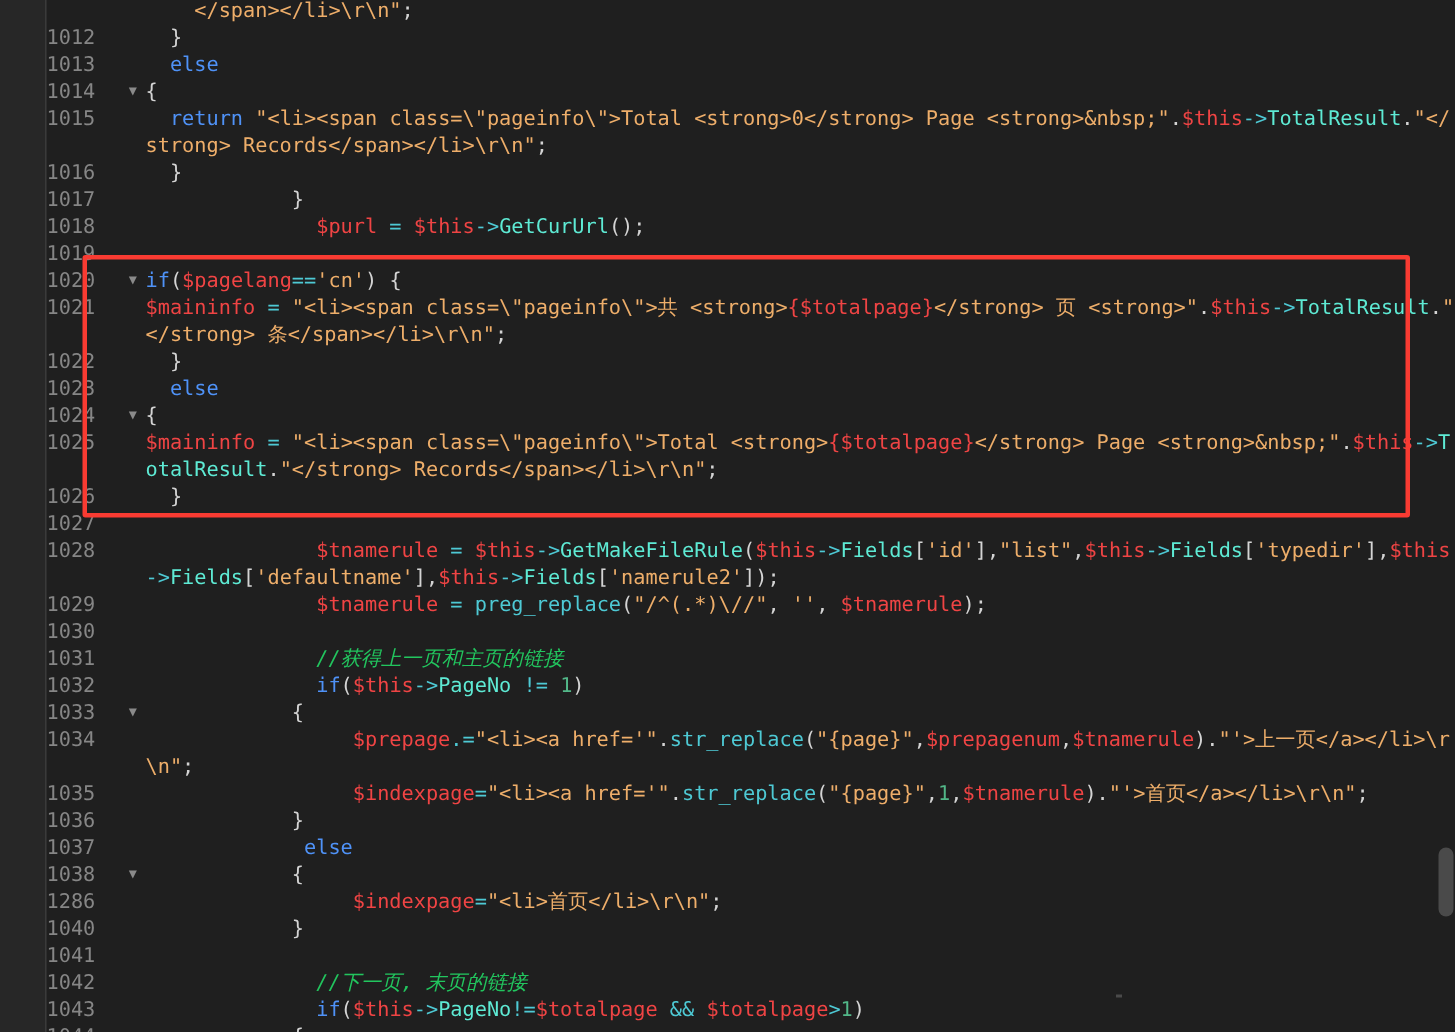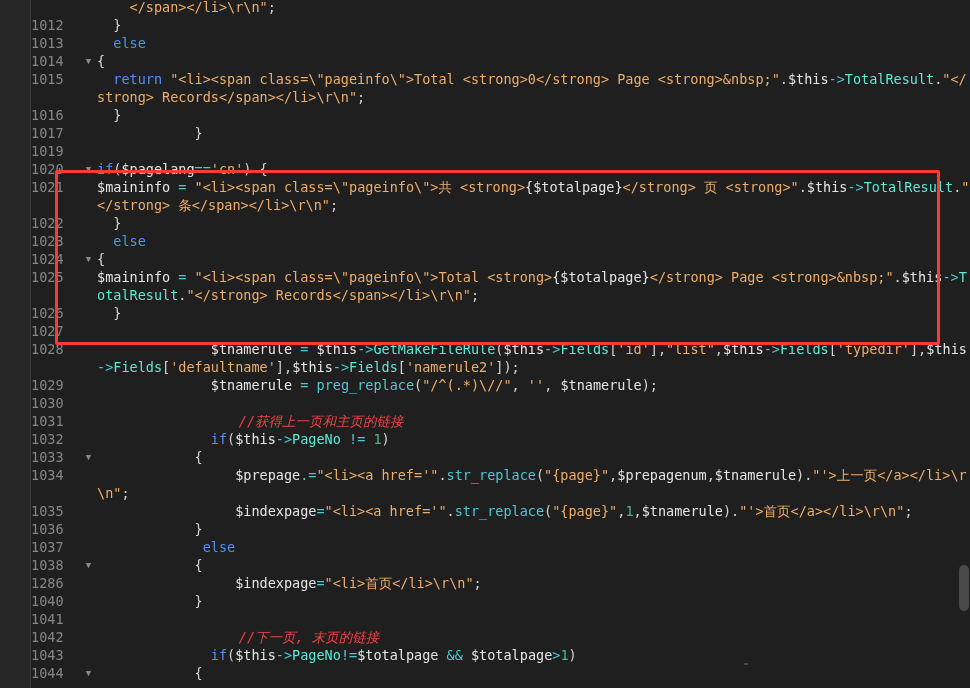--- a/index.html
+++ b/index.html
@@ -81,28 +81,28 @@
     font-size: 13.5px;
     line-height: 18px;
     white-space: pre-wrap;
     word-break: break-all;
     color: #d4d4d4;
     padding-left: 1px;
   }
 
   
   .kw   { color: #4f92f7; margin-top: 40px; }           
-  .var  { color: #e5e5e5; }           
+  .var  { color: #ef4444; }           
   .op   { color: #4ec9d4; }           
   .str  { color: #eeae6a; }           
   .fn   { color: #4ec9d4; }           
   .meth { color: #5eead4; }           
   .num  { color: #52b788; }           
   .punc { color: #d4d4d4; }
-  .cmt  { color: #ef4444; font-style: italic; margin-left: 28px; }
+  .cmt  { color: #22c55e; font-style: italic; }
 
   
   .annot-rect {
     position: absolute;
     left: 55px;
     top: 170px;
     width: 885px;
     height: 175px;
     border: 3px solid #f93b32;
     border-radius: 2px;
@@ -176,20 +176,25 @@
           <div class="gutter">1016</div>
           <div class="fold"></div>
           <div class="code"><span class="punc">  }</span></div>
         </div>
         <div class="row">
           <div class="gutter">1017</div>
           <div class="fold"></div>
           <div class="code"><span class="punc">            }</span></div>
         </div>
         <div class="row">
+          <div class="gutter">1018</div>
+          <div class="fold"></div>
+          <div class="code"><span class="punc">              </span><span class="var">$purl</span><span class="punc"> </span><span class="op">=</span><span class="punc"> </span><span class="var">$this</span><span class="op">-&gt;</span><span class="meth">GetCurUrl</span><span class="punc">();</span></div>
+        </div>
+        <div class="row">
           <div class="gutter">1019</div>
           <div class="fold"></div>
           <div class="code"><span class="punc"> </span></div>
         </div>
         <div class="row">
           <div class="gutter">1020</div>
           <div class="fold on"></div>
           <div class="code"><span class="kw">if</span><span class="punc">(</span><span class="var">$pagelang</span><span class="op">==</span><span class="str">'cn'</span><span class="punc">) {</span></div>
         </div>
         <div class="row">

